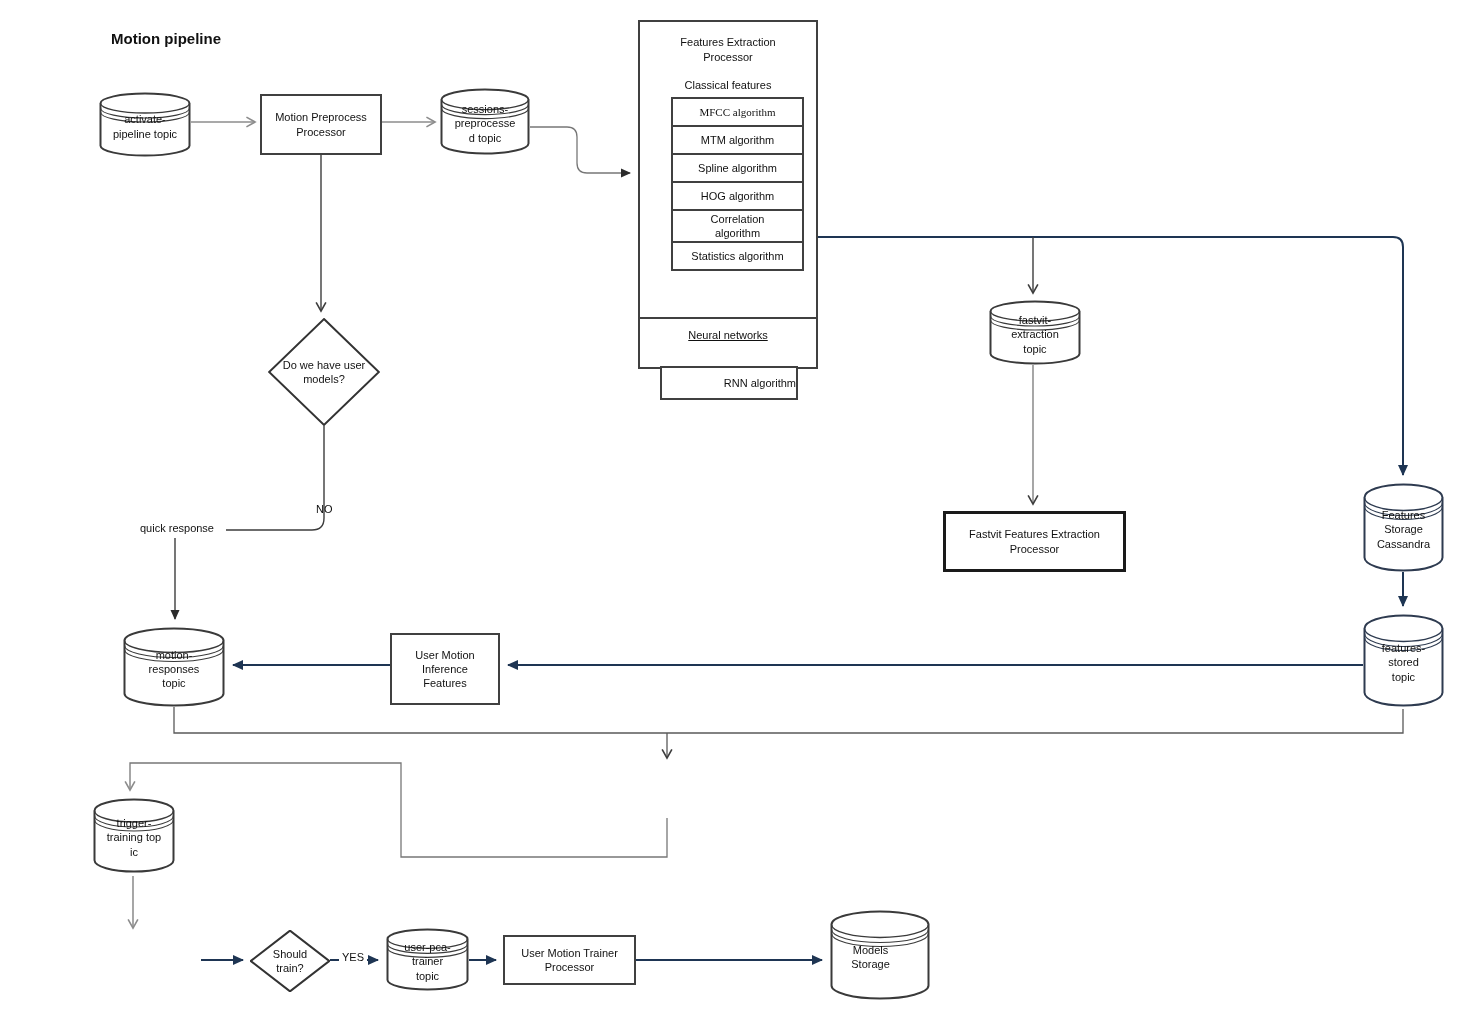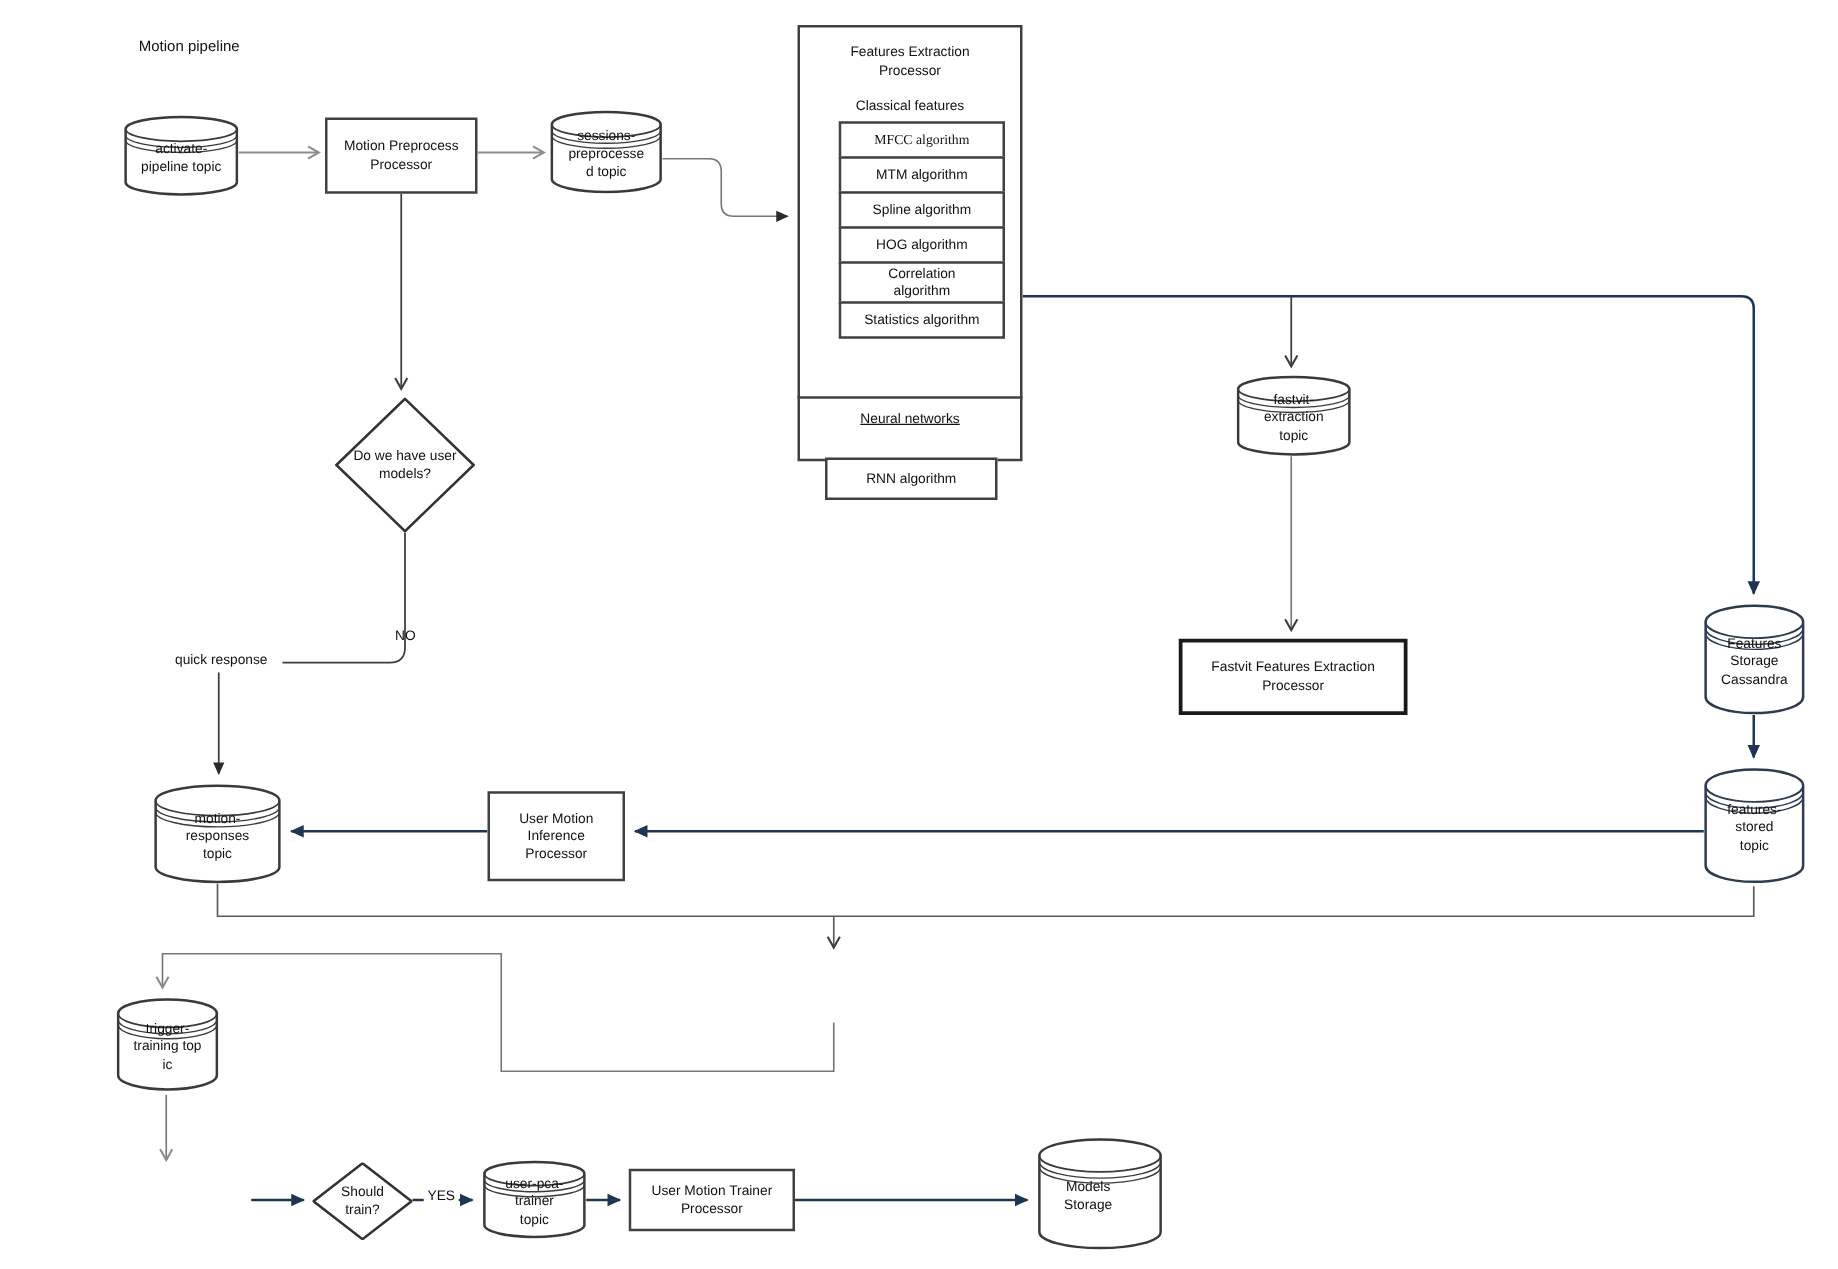--- a/index.html
+++ b/index.html
@@ -8,34 +8,34 @@
   #edges{position:absolute;left:0;top:0;z-index:0;}
   .node{position:absolute;z-index:1;box-sizing:border-box;}
   .lbl{white-space:pre-line;text-align:center;font-size:11px;line-height:1.3;color:#111;}
   .box{background:#fff;border:2px solid #404040;display:flex;align-items:center;justify-content:center;}
   .box-bold{border-width:3px;border-color:#1a1a1a;}
   .cyl svg{position:absolute;left:0;top:0;}
   .cyl .lbl{position:absolute;left:0;right:0;top:0;bottom:0;display:flex;align-items:center;justify-content:center;padding-top:4px;}
   .diamond .dsvg{position:absolute;left:0;top:0;width:100%;height:100%;}
   .diamond polygon{fill:#fff;stroke:#333;stroke-width:2;vector-effect:non-scaling-stroke;}
   .diamond .lbl{position:absolute;left:0;right:0;top:0;bottom:0;display:flex;align-items:center;justify-content:center;}
-  .title{position:absolute;font-weight:normal;font-size:12px;z-index:1;}
+  .title{position:absolute;font-weight:bold;font-size:15px;z-index:1;}
   .edge-label{position:absolute;font-size:11px;z-index:2;}
   .bg-white{background:#fff;padding:0 3px;}
   
   .fep{background:#fff;border:2px solid #404040;}
   .fep .sec-title{position:absolute;left:0;width:100%;text-align:center;font-size:11px;white-space:pre-line;line-height:1.35;}
   .algo-stack{position:absolute;left:31px;top:75px;width:133px;}
   .algo{box-sizing:border-box;width:133px;border:2px solid #404040;margin-top:-2px;background:#fff;
         display:flex;align-items:center;justify-content:center;}
   .algo:first-child{margin-top:0;font-family:Liberation Serif, serif;}
   .h30{height:30px}.h34{height:34px}
   .fep-divider{position:absolute;left:-2px;right:-2px;top:295px;border-top:2px solid #404040;}
   .rnn{position:absolute;left:20px;top:344px;width:134px;height:30px;border:2px solid #404040;
-       display:flex;align-items:center;justify-content:center;background:#fff;}
+       display:flex;align-items:center;justify-content:flex-end;background:#fff;}
   .e-navy{stroke:var(--navy,#1e3553);stroke-width:2;fill:none;}
   .e-gray{stroke:var(--gray,#8c8c8c);stroke-width:1.5;fill:none;}
   .e-dark{stroke:#3d3d3d;stroke-width:1.4;fill:none;}
   .e-mid{stroke:#595959;stroke-width:1.3;fill:none;}
   .e-lt{stroke:#777;stroke-width:1.3;fill:none;}
 </style>
 </head>
 <body>
 
 <div id="stage">
@@ -191,21 +191,21 @@
         <path d="M1.5 18.5 A49.5 12 0 0 0 100.5 18.5" fill="none" stroke="#3a3a3a" stroke-width="1.1"></path>
         <path d="M1.5 22.5 A49.5 12 0 0 0 100.5 22.5" fill="none" stroke="#3a3a3a" stroke-width="1.1"></path>
       </svg>
     <div class="lbl">motion-
 responses
 topic</div>
   </div>
   <div class="node box" style="left:390px;top:633px;width:110px;height:72px;">
     <div class="lbl">User Motion
 Inference
-Processor</div>
+Features</div>
   </div>
 
   <div class="node cyl" style="left:93px;top:798px;width:82px;height:75px;">
       <svg width="82" height="75">
         <path d="M1.5 12.75 A39.5 11.25 0 0 1 80.5 12.75 L80.5 62.25 A39.5 11.25 0 0 1 1.5 62.25 Z" fill="#fff" stroke="#3a3a3a" stroke-width="2"></path>
         <path d="M1.5 12.75 A39.5 11.25 0 0 0 80.5 12.75" fill="none" stroke="#3a3a3a" stroke-width="1.4"></path>
         <path d="M1.5 17.75 A39.5 11.25 0 0 0 80.5 17.75" fill="none" stroke="#3a3a3a" stroke-width="1.1"></path>
         <path d="M1.5 21.75 A39.5 11.25 0 0 0 80.5 21.75" fill="none" stroke="#3a3a3a" stroke-width="1.1"></path>
       </svg>
     <div class="lbl">trigger-

